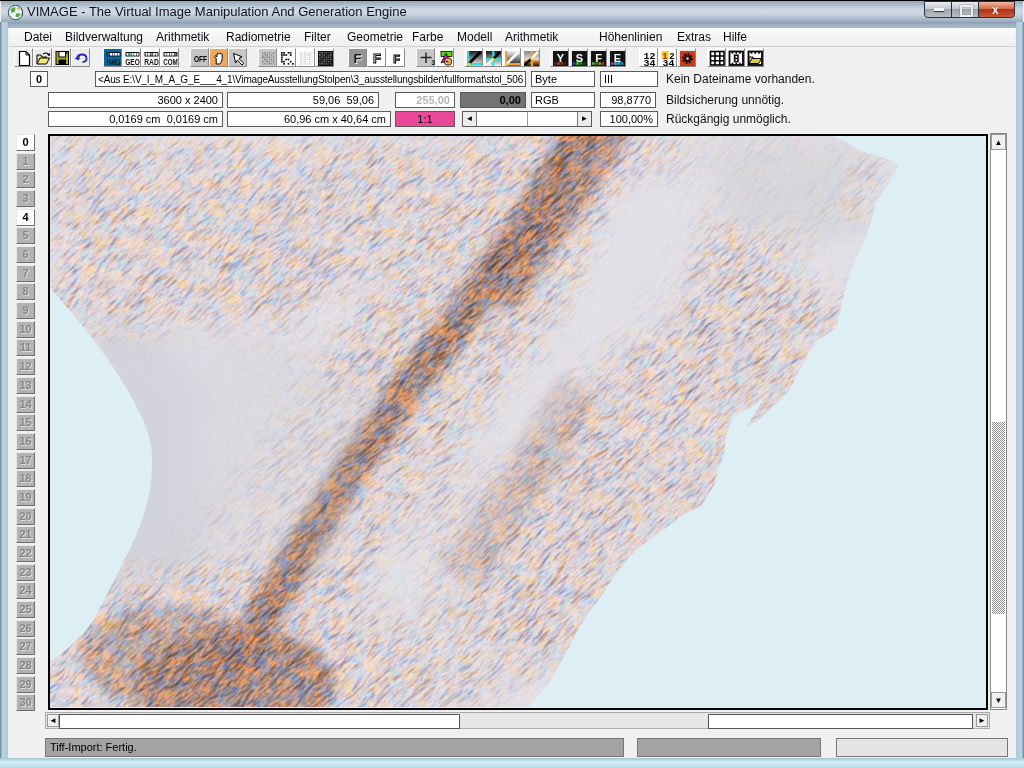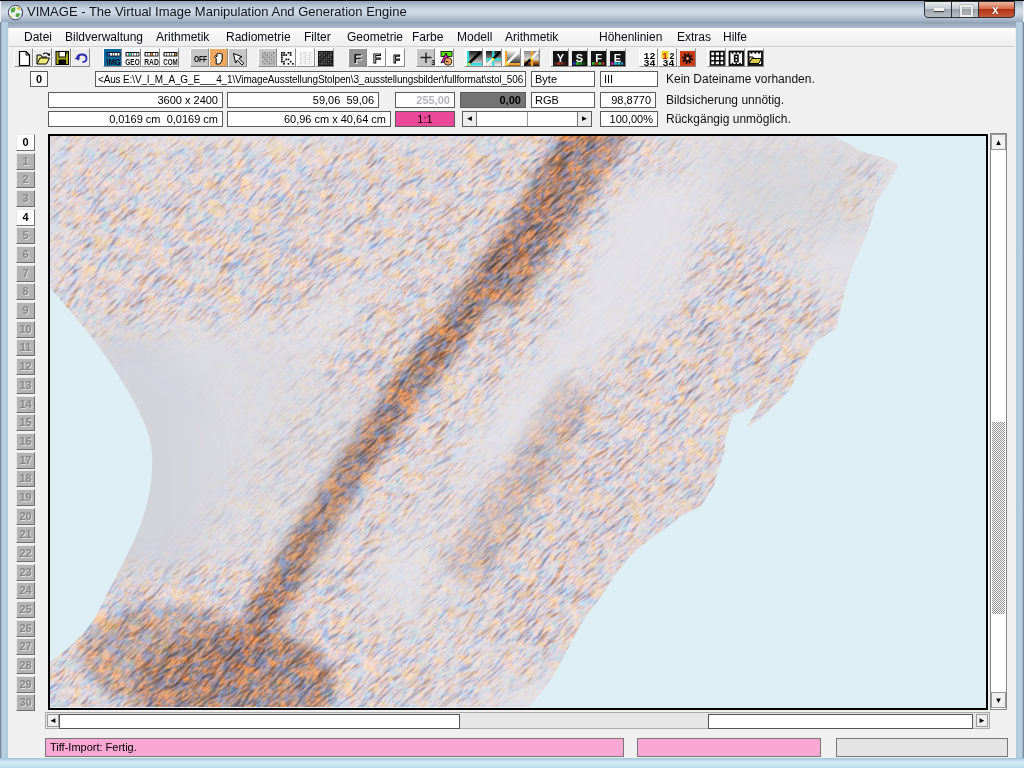--- a/index.html
+++ b/index.html
@@ -44,21 +44,21 @@
 
 #map{left:48px;top:134px;width:940px;height:576px;border:2px solid #000;box-sizing:border-box;background:#e4f2f6;}
 
 #vsb{left:990px;top:133px;width:17px;height:577px;background:#fff;border:1px solid #888;box-sizing:border-box;}
 .sbtn{position:absolute;background:#f0f0f0;border:1px solid #999;box-sizing:border-box;text-align:center;}
 #vthumb{position:absolute;left:1px;width:13px;top:288px;height:192px;
  background:repeating-conic-gradient(#ffffff 0% 25%,#8e8e8e 0% 50%) 0 0/2px 2px;}
 #hsb{left:45px;top:712px;width:945px;height:17px;background:#e6e6e6;border:1px solid #aaa;box-sizing:border-box;}
 .hbox{position:absolute;top:1px;height:13px;background:#fff;border:1px solid #555;}
 
-.st{position:absolute;top:738px;height:19px;background:#f9a8d4;border:1px solid #777;box-sizing:border-box;font-size:11px;padding:2px 0 0 4px;}
+.st{position:absolute;top:738px;height:19px;background:#a3a3a3;border:1px solid #777;box-sizing:border-box;font-size:11px;padding:2px 0 0 4px;}
 </style></head>
 <body>
 <div class="abs" id="topedge"></div>
 <div class="abs" id="titlebar"></div>
 <svg class="abs" style="left:7px;top:4px" width="17" height="17" viewBox="0 0 17 17">
  <circle cx="8.5" cy="8.5" r="7.2" fill="#e8f4fa" stroke="#446" stroke-width="1"></circle>
  <path d="M3.5 5.5 Q5.5 2.8 8.5 3.2 L8 7.5 L4.5 9 Z" fill="#55a83e"></path>
  <path d="M9 9.5 Q12.5 8.5 13.5 10.5 L11 13.5 L8.5 12.5 Z" fill="#55a83e"></path>
  <path d="M10.5 2.5 L13.5 4.5 L12.5 6.5 L9.5 4.5 Z" fill="#d4c030"></path>
  <path d="M2.5 10.5 L5 12.5 L4 14 Z" fill="#d4c030"></path>

